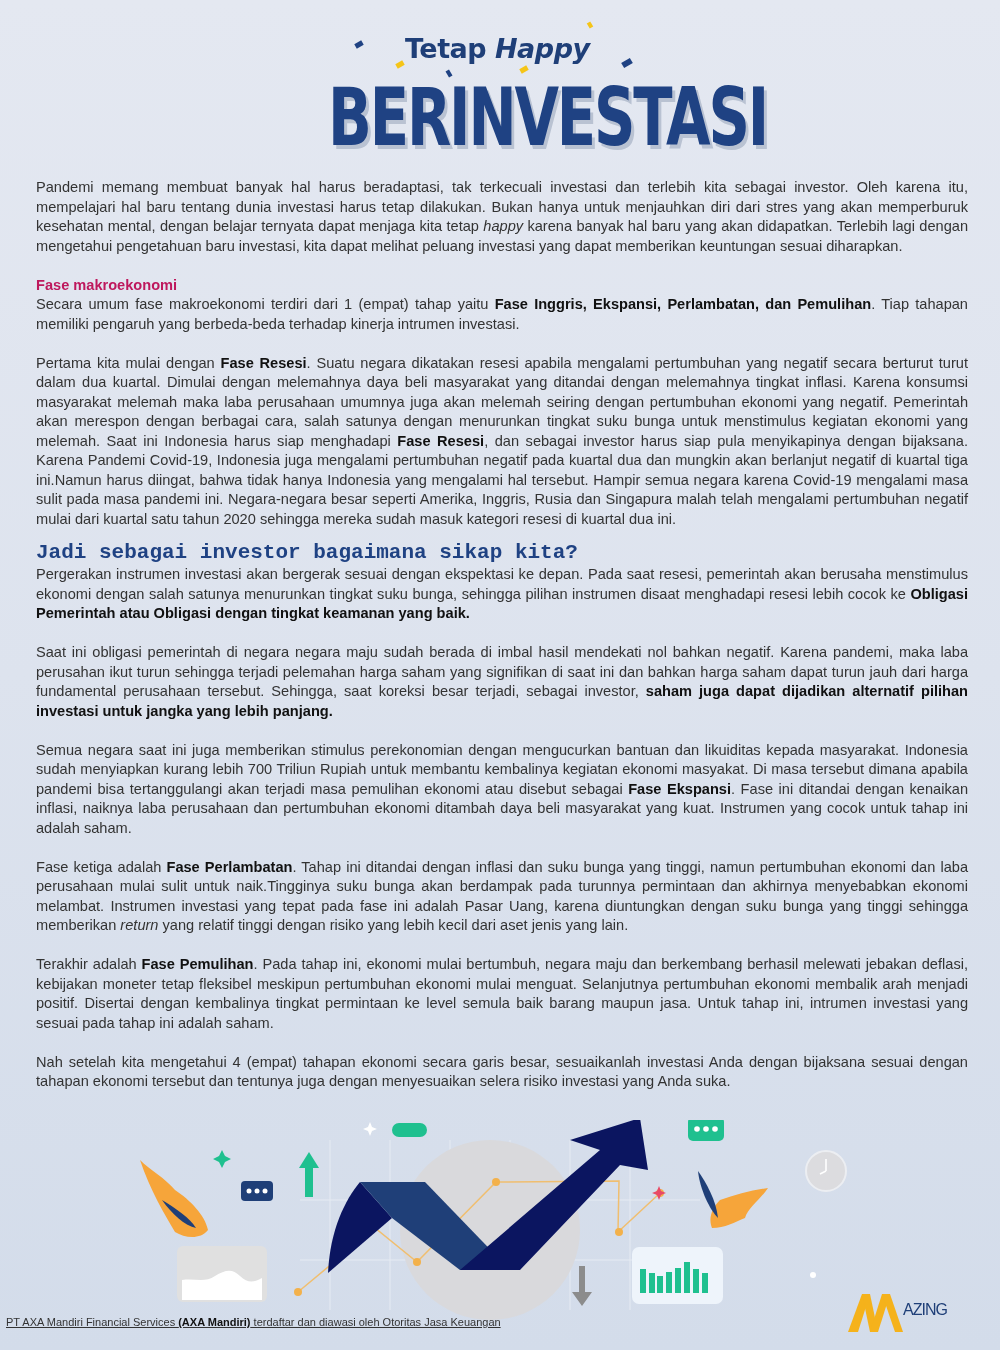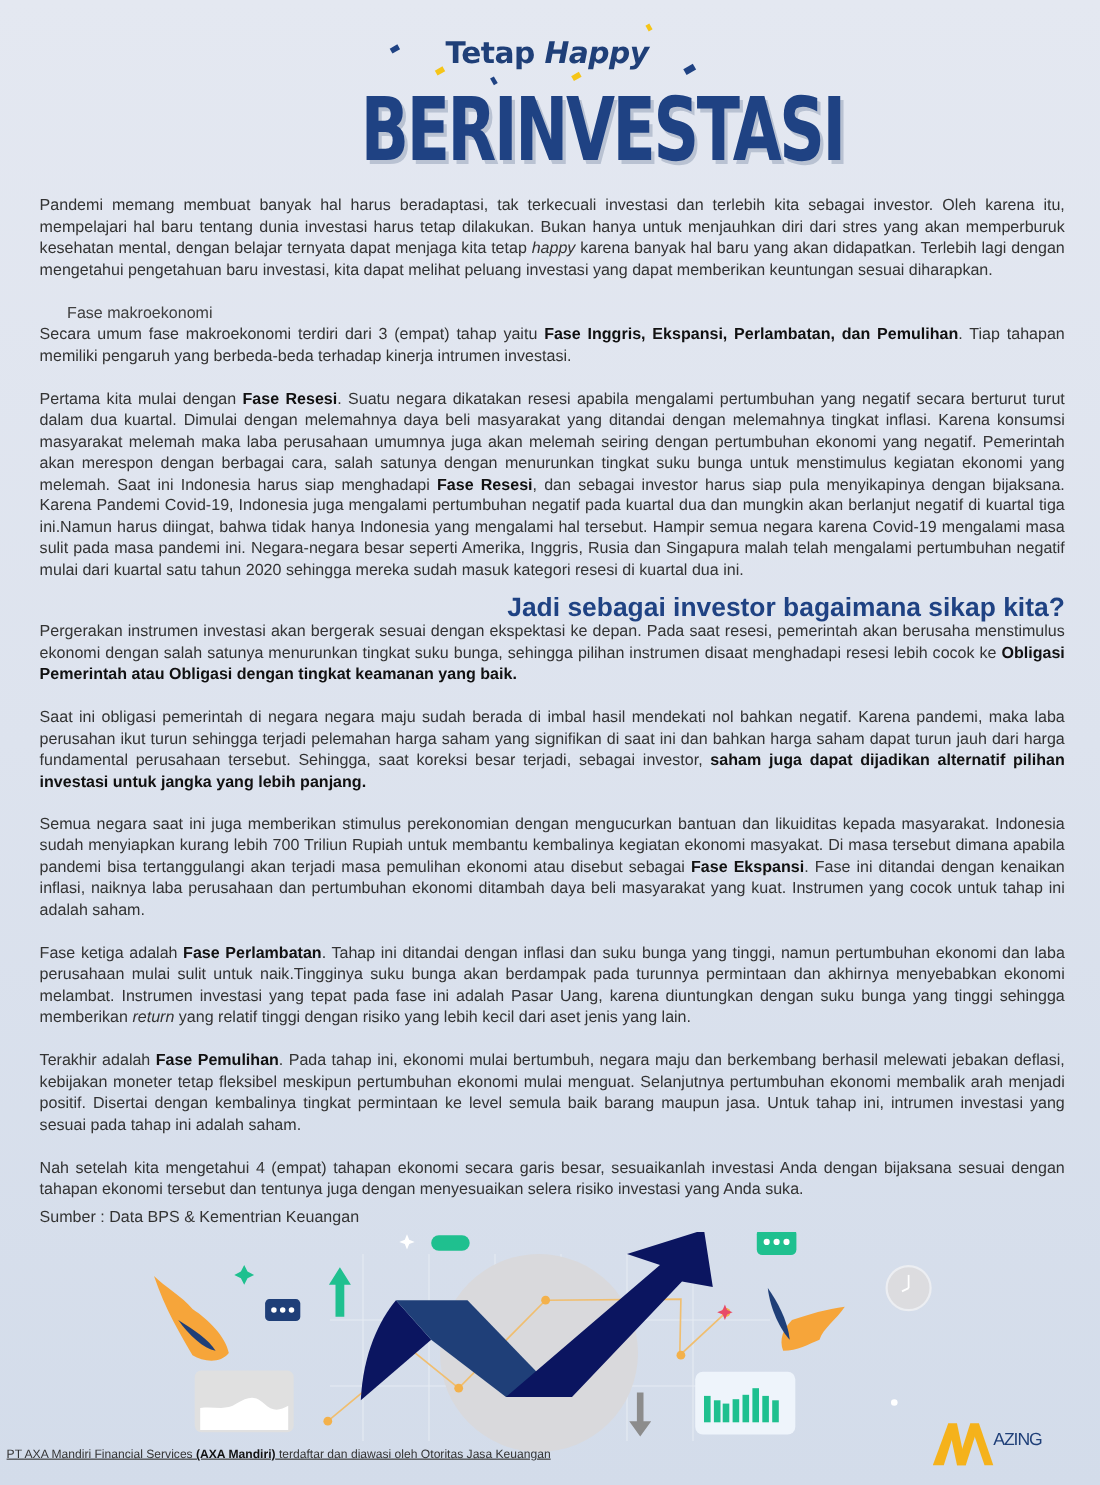--- a/index.html
+++ b/index.html
@@ -18,25 +18,24 @@
     position:absolute; left:328px; top:78px; font-size:80px; font-weight:bold; color:#1f4283;
     font-family: "DejaVu Sans", sans-serif; letter-spacing:-3px;
     transform: scaleX(0.72); transform-origin:left top; line-height:1;
     text-shadow: 4px 4px 0 #b9c2d2;
   }
   .confetti { position:absolute; width:8px; height:5px; transform:rotate(-30deg); }
 
   .content { position:absolute; left:36px; top:178px; width:932px; font-size:14.6px; line-height:19.5px; color:#333; }
   .content p { margin:0 0 19.5px 0; text-align:justify; }
   .content b { color:#111; }
-  .sub-heading { font-weight:normal; color:#404040;margin-left:25px; }
+  .sub-heading { font-weight:bold; color:#be185d; }
   .section-title {
-    font-size:24px; font-weight:bold; color:#1f4283; margin:0; line-height:24px;
-    font-family: Liberation Sans, sans-serif;
-    text-align: right;
+    font-size:21px; font-weight:bold; color:#1f4283; margin:0; line-height:24px;
+    font-family: Liberation Mono, monospace;
   }
   .source { margin-top:-2px; }
 
   .illus { position:absolute; left:0; top:1120px; width:1000px; height:200px; }
   .footer-text { position:absolute; left:6px; top:1316px; font-size:11px; color:#333;text-decoration:underline; }
   .footer-text b { color:#111; }
   .logo { position:absolute; left:848px; top:1288px; width:135px; height:45px; }
   .logo-text { position:absolute; left:55px; top:13px; font-size:16px; color:#1f3f78; letter-spacing:-1px; }
 </style>
 </head>
@@ -53,38 +52,37 @@
     <span>Tetap</span>
     <i>Happy</i>
   </div>
   <div class="berinvestasi">BERINVESTASI</div>
 </div>
 
 <div class="content">
   <p><span>Pandemi memang membuat banyak hal harus beradaptasi, tak terkecuali investasi dan terlebih kita sebagai investor. Oleh karena itu, mempelajari hal baru tentang dunia investasi harus tetap dilakukan. Bukan hanya untuk menjauhkan diri dari stres yang akan memperburuk kesehatan mental, dengan belajar ternyata dapat menjaga kita tetap </span><i>happy</i><span> karena banyak hal baru yang akan didapatkan. Terlebih lagi dengan mengetahui pengetahuan baru investasi, kita dapat melihat peluang investasi yang dapat memberikan keuntungan sesuai diharapkan.</span></p>
 
   <div class="sub-heading">Fase makroekonomi</div>
-  <p><span>Secara umum fase makroekonomi terdiri dari 3 (empat) tahap yaitu </span><b>Fase Inggris, Ekspansi, Perlambatan, dan Pemulihan</b><span>. Tiap tahapan memiliki pengaruh yang berbeda-beda terhadap kinerja intrumen investasi.</span></p>
+  <p><span>Secara umum fase makroekonomi terdiri dari 1 (empat) tahap yaitu </span><b>Fase Inggris, Ekspansi, Perlambatan, dan Pemulihan</b><span>. Tiap tahapan memiliki pengaruh yang berbeda-beda terhadap kinerja intrumen investasi.</span></p>
 
   <p style="margin-bottom:12px;"><span>Pertama kita mulai dengan </span><b>Fase Resesi</b><span>. Suatu negara dikatakan resesi apabila mengalami pertumbuhan yang negatif secara berturut turut dalam dua kuartal.  Dimulai dengan melemahnya daya beli masyarakat yang ditandai dengan melemahnya tingkat inflasi. Karena konsumsi masyarakat melemah maka laba perusahaan umumnya juga akan melemah seiring dengan pertumbuhan ekonomi yang negatif. Pemerintah akan merespon dengan berbagai cara, salah satunya dengan menurunkan tingkat suku bunga untuk menstimulus kegiatan ekonomi yang melemah. Saat ini Indonesia harus siap menghadapi </span><b>Fase Resesi</b><span>, dan sebagai investor harus siap pula menyikapinya  dengan bijaksana. Karena Pandemi Covid-19, Indonesia juga mengalami pertumbuhan negatif pada kuartal dua dan mungkin akan berlanjut negatif di kuartal tiga ini.Namun harus diingat, bahwa tidak hanya Indonesia yang mengalami hal tersebut. Hampir semua negara karena Covid-19 mengalami masa sulit pada masa pandemi ini. Negara-negara besar seperti Amerika, Inggris,  Rusia  dan Singapura malah telah mengalami pertumbuhan negatif mulai dari kuartal satu tahun 2020 sehingga mereka sudah masuk kategori resesi di kuartal dua ini.</span></p>
 
   <h2 class="section-title">Jadi sebagai investor bagaimana sikap kita?</h2>
   <p><span>Pergerakan instrumen investasi akan bergerak sesuai dengan ekspektasi ke depan. Pada saat resesi, pemerintah akan berusaha menstimulus ekonomi dengan salah satunya menurunkan tingkat suku bunga, sehingga pilihan instrumen disaat menghadapi resesi lebih cocok ke </span><b>Obligasi Pemerintah atau Obligasi dengan tingkat keamanan yang baik.</b></p>
 
   <p><span>Saat ini obligasi pemerintah di negara negara maju sudah berada di imbal hasil mendekati nol bahkan negatif. Karena pandemi, maka laba perusahan ikut turun sehingga terjadi pelemahan harga saham yang signifikan di saat ini dan bahkan harga saham dapat turun jauh dari harga fundamental perusahaan tersebut. Sehingga,  saat koreksi besar terjadi, sebagai investor, </span><b>saham juga dapat dijadikan alternatif pilihan investasi untuk jangka yang lebih panjang.</b></p>
 
   <p><span>Semua  negara saat ini juga memberikan stimulus perekonomian dengan mengucurkan bantuan dan likuiditas kepada masyarakat. Indonesia  sudah  menyiapkan  kurang lebih 700 Triliun Rupiah untuk membantu kembalinya kegiatan ekonomi masyakat. Di masa tersebut dimana apabila pandemi bisa tertanggulangi akan terjadi masa pemulihan ekonomi atau disebut sebagai </span><b>Fase Ekspansi</b><span>. Fase ini ditandai dengan kenaikan inflasi, naiknya laba perusahaan dan pertumbuhan ekonomi ditambah daya beli masyarakat yang kuat. Instrumen yang cocok untuk tahap ini adalah saham.</span></p>
 
   <p><span>Fase ketiga adalah </span><b>Fase Perlambatan</b><span>. Tahap ini ditandai dengan inflasi dan suku bunga yang tinggi, namun pertumbuhan ekonomi dan laba perusahaan mulai sulit untuk naik.Tingginya suku bunga akan berdampak pada turunnya permintaan dan akhirnya menyebabkan ekonomi melambat. Instrumen investasi yang tepat pada fase ini adalah Pasar Uang, karena diuntungkan dengan suku bunga yang tinggi sehingga memberikan </span><i>return</i><span> yang relatif tinggi dengan risiko yang lebih kecil dari aset jenis yang lain.</span></p>
 
   <p><span>Terakhir adalah </span><b>Fase Pemulihan</b><span>. Pada tahap ini, ekonomi mulai bertumbuh, negara maju dan berkembang berhasil melewati jebakan deflasi, kebijakan moneter tetap fleksibel meskipun pertumbuhan ekonomi mulai menguat. Selanjutnya pertumbuhan ekonomi membalik arah menjadi positif. Disertai dengan kembalinya tingkat permintaan ke level semula baik barang maupun jasa. Untuk tahap ini, intrumen investasi yang sesuai pada tahap ini adalah saham.</span></p>
 
   <p style="margin-bottom:8px;">Nah setelah kita mengetahui 4 (empat) tahapan ekonomi secara garis besar, sesuaikanlah investasi Anda dengan bijaksana sesuai dengan tahapan ekonomi tersebut dan tentunya juga dengan menyesuaikan selera risiko investasi yang Anda suka.</p>
 
-  <div class="source">Sumber : Data BPS &amp; Kementrian Keuangan</div>
 </div>
 
 <svg class="illus" viewBox="0 1120 1000 200" width="1000" height="200">
 
   <g stroke="#e6ebf3" stroke-width="1">
     <line x1="330" y1="1140" x2="330" y2="1310"></line>
       <line x1="390" y1="1140" x2="390" y2="1310"></line>
     <line x1="450" y1="1140" x2="450" y2="1310"></line>
       <line x1="510" y1="1140" x2="510" y2="1310"></line>
     <line x1="570" y1="1140" x2="570" y2="1310"></line>

